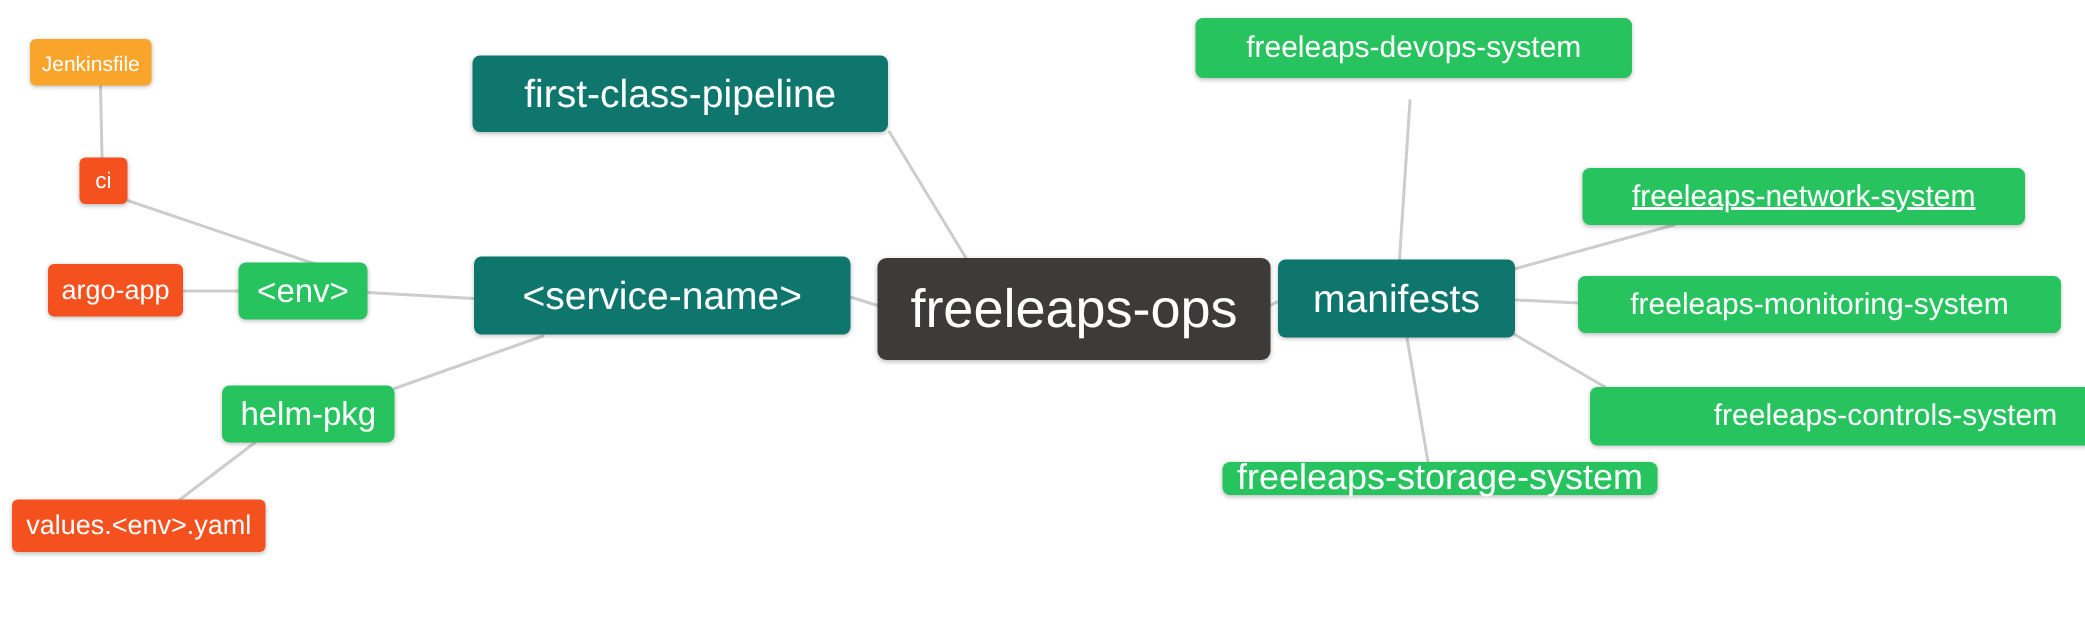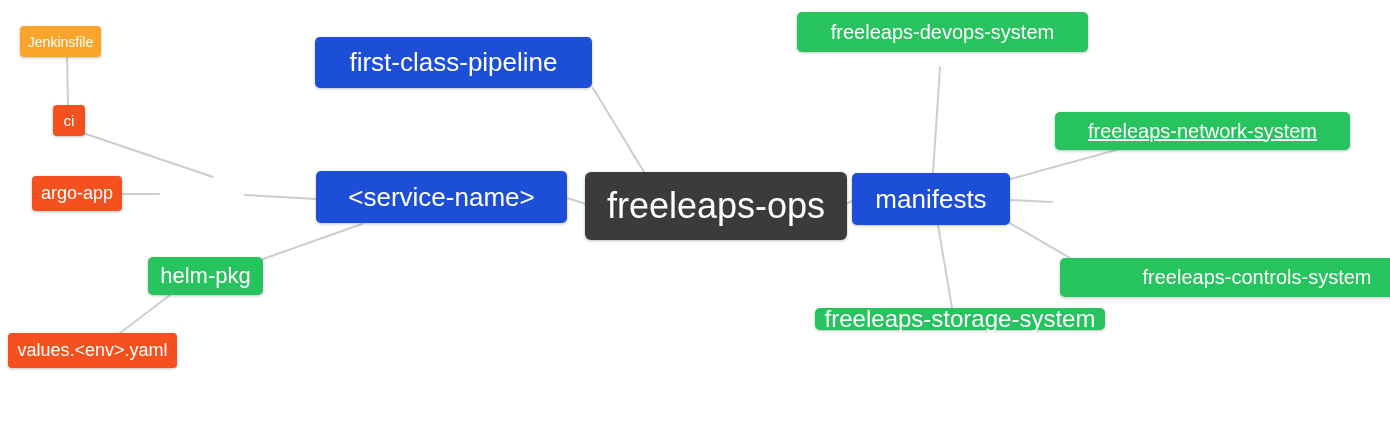--- a/index.html
+++ b/index.html
@@ -31,21 +31,21 @@
     align-items: center;
     justify-content: center;
     color: #ffffff;
     white-space: nowrap;
     border-radius: 5px;
     box-shadow: 0 1px 3px rgba(0,0,0,0.25);
     cursor: pointer;
     user-select: none;
   }
   .c-dark   { background: #3c3b3a; }
-  .c-blue   { background: #1d4ed8; }
+  .c-blue   { background: #0f766e; }
   .c-green  { background: #27c35f; }
   .c-red    { background: #f4511e; }
   .c-amber  { background: #f9a52b; }
 
   .n-jenkinsfile { left: 20px;  top: 26px;  width: 81px;  height: 31px; font-size: 14px; border-radius: 4px; }
   .n-ci          { left: 53px;  top: 105px; width: 32px;  height: 31px; font-size: 15px; border-radius: 4px; }
   .n-argo        { left: 32px;  top: 176px; width: 90px;  height: 35px; font-size: 18px; border-radius: 4px; }
   .n-env         { left: 159px; top: 175px; width: 86px;  height: 38px; font-size: 22px; }
   .n-helm        { left: 148px; top: 257px; width: 115px; height: 38px; font-size: 22px; }
   .n-values      { left: 8px;   top: 333px; width: 169px; height: 35px; font-size: 18px; border-radius: 4px; }
@@ -77,24 +77,26 @@
     <line x1="933" y1="173" x2="940" y2="67"></line>
     <line x1="1007" y1="180" x2="1116" y2="150"></line>
     <line x1="1011" y1="200" x2="1052" y2="202"></line>
     <line x1="1008" y1="222" x2="1070" y2="258"></line>
     <line x1="938" y1="225" x2="952" y2="308"></line>
   </svg>
 
   <div class="node c-amber n-jenkinsfile">Jenkinsfile</div>
   <div class="node c-red   n-ci">ci</div>
   <div class="node c-red   n-argo">argo-app</div>
+  <div class="node c-green n-env">&lt;env&gt;</div>
   <div class="node c-green n-helm">helm-pkg</div>
   <div class="node c-red   n-values">values.&lt;env&gt;.yaml</div>
   <div class="node c-blue  n-pipeline">first-class-pipeline</div>
   <div class="node c-blue  n-service">&lt;service-name&gt;</div>
   <div class="node c-dark  n-ops">freeleaps-ops</div>
   <div class="node c-blue  n-manifests">manifests</div>
   <div class="node c-green n-devops">freeleaps-devops-system</div>
   <div class="node c-green n-network">freeleaps-network-system</div>
+  <div class="node c-green n-monitoring">freeleaps-monitoring-system</div>
   <div class="node c-green n-controls">freeleaps-controls-system</div>
   <div class="node c-green n-storage">freeleaps-storage-system</div>
 
 </div>
 
 </body></html>

